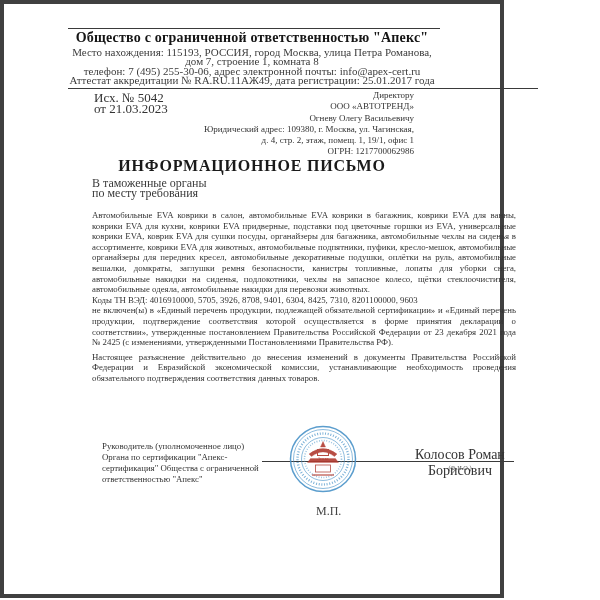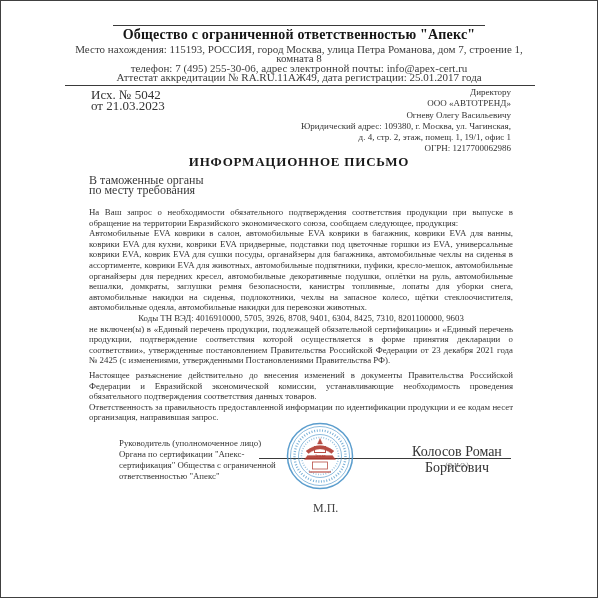--- a/index.html
+++ b/index.html
@@ -1,19 +1,19 @@
 <!DOCTYPE html>
 <html><head>
 <meta charset="utf-8">
 <style>
   html,body{margin:0;padding:0;}
   body{width:600px;height:600px;background:#ffffff;overflow:hidden;}
   .page{
-    position:relative;width:598px;height:598px;background:#fff;
-    border:1px solid #404040;
+    position:relative;width:504px;height:598px;background:#fff;
+    border:4px solid #404040;
     font-family:"Liberation Serif","DejaVu Serif",serif;
     color:#2b2b2b;
     box-sizing:border-box;
   }
   
   .letterhead{
     position:absolute;top:24px;left:64px;right:64px;text-align:center;
   }
   .lh-topline{height:0;border-top:1.6px solid #3a3a3a;width:372px;margin:0 auto 1px auto;}
   .org-name{
@@ -27,37 +27,37 @@
     position:absolute;top:88px;left:90px;font-size:13px;line-height:11px;
     white-space:pre-line;color:#333;
   }
   .addressee{
     position:absolute;top:86px;right:86px;text-align:right;
     font-size:9px;line-height:11.3px;white-space:pre-line;color:#333;
   }
   
   .doc-title{
     position:absolute;top:153px;left:0;right:0;text-align:center;
-    font-size:13px;font-weight:bold;letter-spacing:.8px;color:#1a1a1a;
+    font-size:16px;font-weight:bold;letter-spacing:.8px;color:#1a1a1a;
   }
   .recipient-note{
     position:absolute;top:175px;left:88px;font-size:12px;line-height:9.8px;
     white-space:pre-line;color:#3a3a3a;
   }
   
   .body-text{
     position:absolute;top:206px;left:88px;width:424px;
     font-size:8.8px;line-height:10.6px;text-align:justify;color:#333;
   }
   .body-text p{margin:0;}
   .body-text .gap{margin-top:4px;}
-  .codes{text-align:center;}
+  .codes{text-align:left;}
   
   .sig-left{
-    position:absolute;top:437px;left:118px;width:190px;
+    position:absolute;top:437px;left:98px;width:190px;
     font-size:8.8px;line-height:11px;white-space:pre-line;color:#333;
   }
   .sig-line{
     position:absolute;top:457px;left:258px;width:252px;height:0;
     border-top:1.2px solid #3a3a3a;
   }
   .sig-name{
     position:absolute;top:443px;left:400px;width:112px;text-align:center;
     font-size:14px;color:#333;font-family:Liberation Serif, serif;
   }
@@ -99,26 +99,24 @@
 Юридический адрес: 109380, г. Москва, ул. Чагинская,
 д. 4, стр. 2, этаж, помещ. 1, 19/1, офис 1
 ОГРН: 1217700062986</div>
 
   <div class="doc-title">ИНФОРМАЦИОННОЕ ПИСЬМО</div>
 
   <div class="recipient-note">В таможенные органы
 по месту требования</div>
 
   <div class="body-text">
-    <p>На Ваш запрос о необходимости обязательного подтверждения соответствия продукции при выпуске в обращение на территории Евразийского экономического союза, сообщаем следующее, продукция:</p>
     <p>Автомобильные EVA коврики в салон, автомобильные EVA коврики в багажник, коврики EVA для ванны, коврики EVA для кухни, коврики EVA придверные, подставки под цветочные горшки из EVA, универсальные коврики EVA, коврик EVA для сушки посуды, органайзеры для багажника, автомобильные чехлы на сиденья в ассортименте, коврики EVA для животных, автомобильные подпятники, пуфики, кресло-мешок, автомобильные органайзеры для передних кресел, автомобильные декоративные подушки, оплётки на руль, автомобильные вешалки, домкраты, заглушки ремня безопасности, канистры топливные, лопаты для уборки снега, автомобильные накидки на сиденья, подлокотники, чехлы на запасное колесо, щётки стеклоочистителя, автомобильные одеяла, автомобильные накидки для перевозки животных.</p>
     <p class="codes">Коды ТН ВЭД: 4016910000, 5705, 3926, 8708, 9401, 6304, 8425, 7310, 8201100000, 9603</p>
     <p>не включен(ы) в «Единый перечень продукции, подлежащей обязательной сертификации» и «Единый перечень продукции, подтверждение соответствия которой осуществляется в форме принятия декларации о соответствии», утвержденные постановлением Правительства Российской Федерации от 23 декабря 2021 года № 2425 (с изменениями, утвержденными Постановлениями Правительства РФ).</p>
     <p class="gap">Настоящее разъяснение действительно до внесения изменений в документы Правительства Российской Федерации и Евразийской экономической комиссии, устанавливающие необходимость проведения обязательного подтверждения соответствия данных товаров.</p>
-    <p>Ответственность за правильность предоставленной информации по идентификации продукции и ее кодам несет организация, направившая запрос.</p>
   </div>
 
   <div class="sig-left">Руководитель (уполномоченное лицо)
 Органа по сертификации "Апекс-
 сертификация" Общества с ограниченной
 ответственностью "Апекс"</div>
   <div class="sig-line"></div>
 
   <svg class="stamp" viewBox="0 0 70 70" xmlns="http://www.w3.org/2000/svg">
     <circle cx="35" cy="35" r="32.5" fill="none" stroke="#4a93c8" stroke-width="1.5"></circle>

